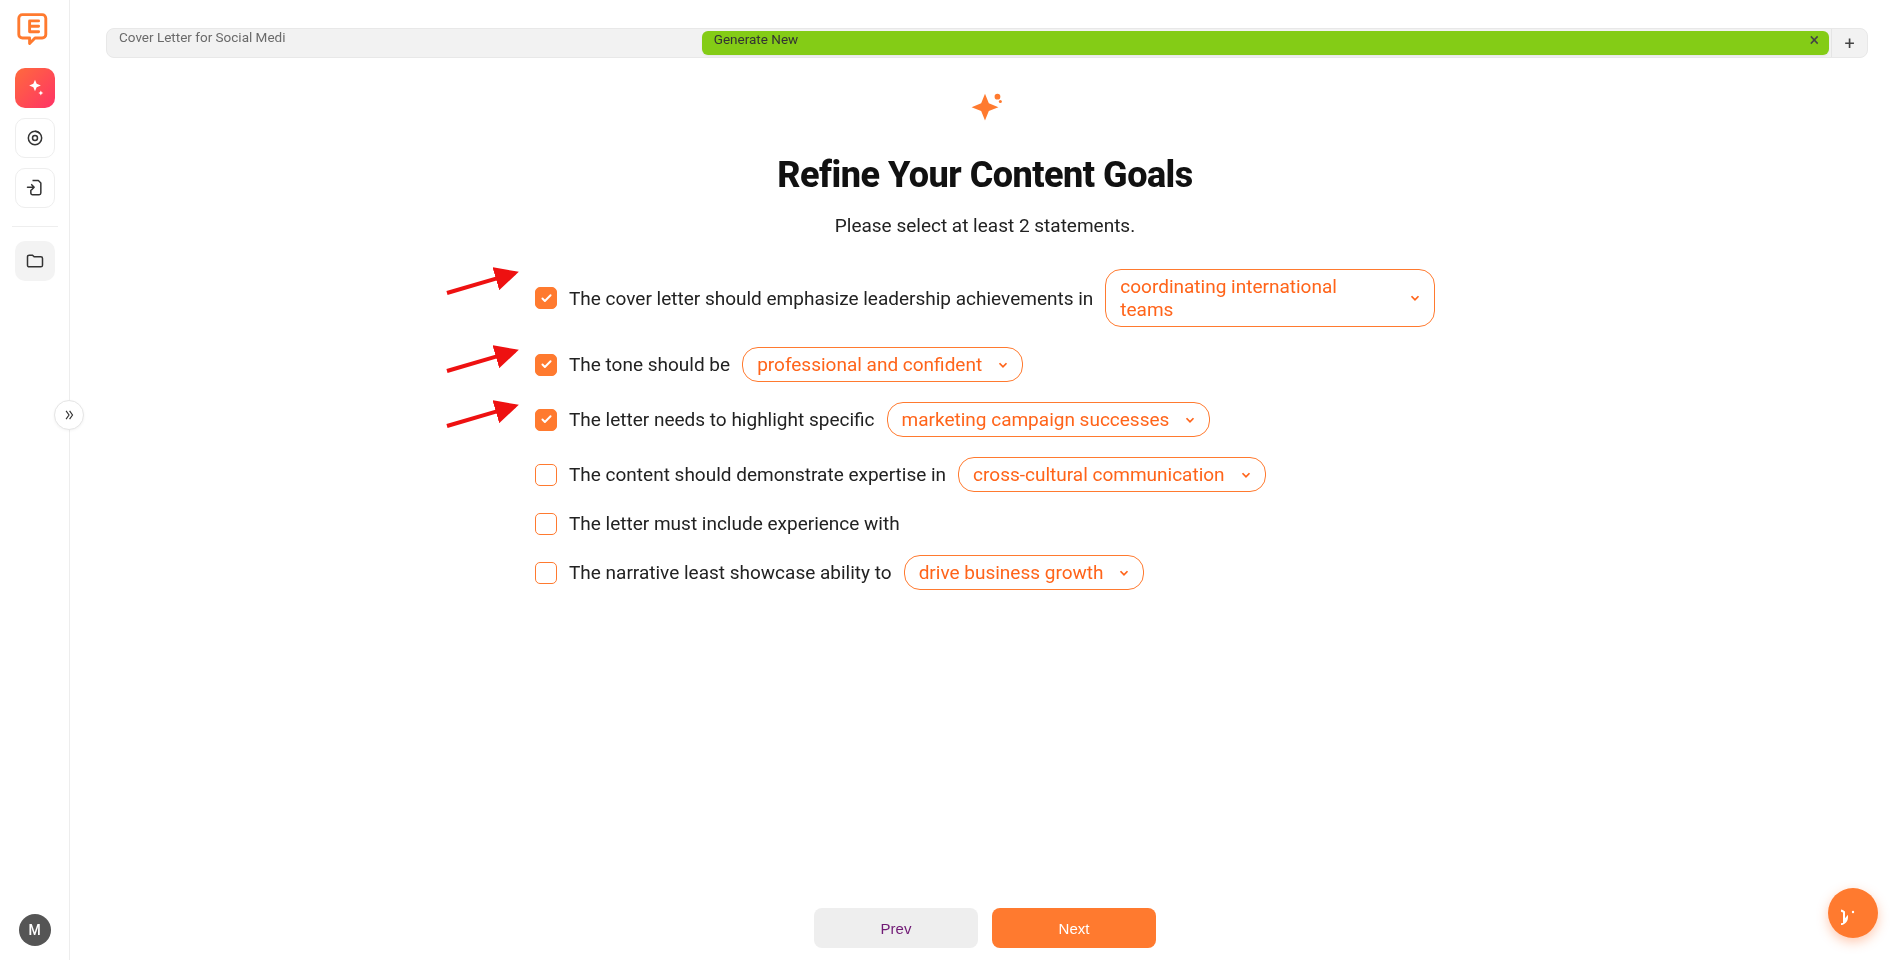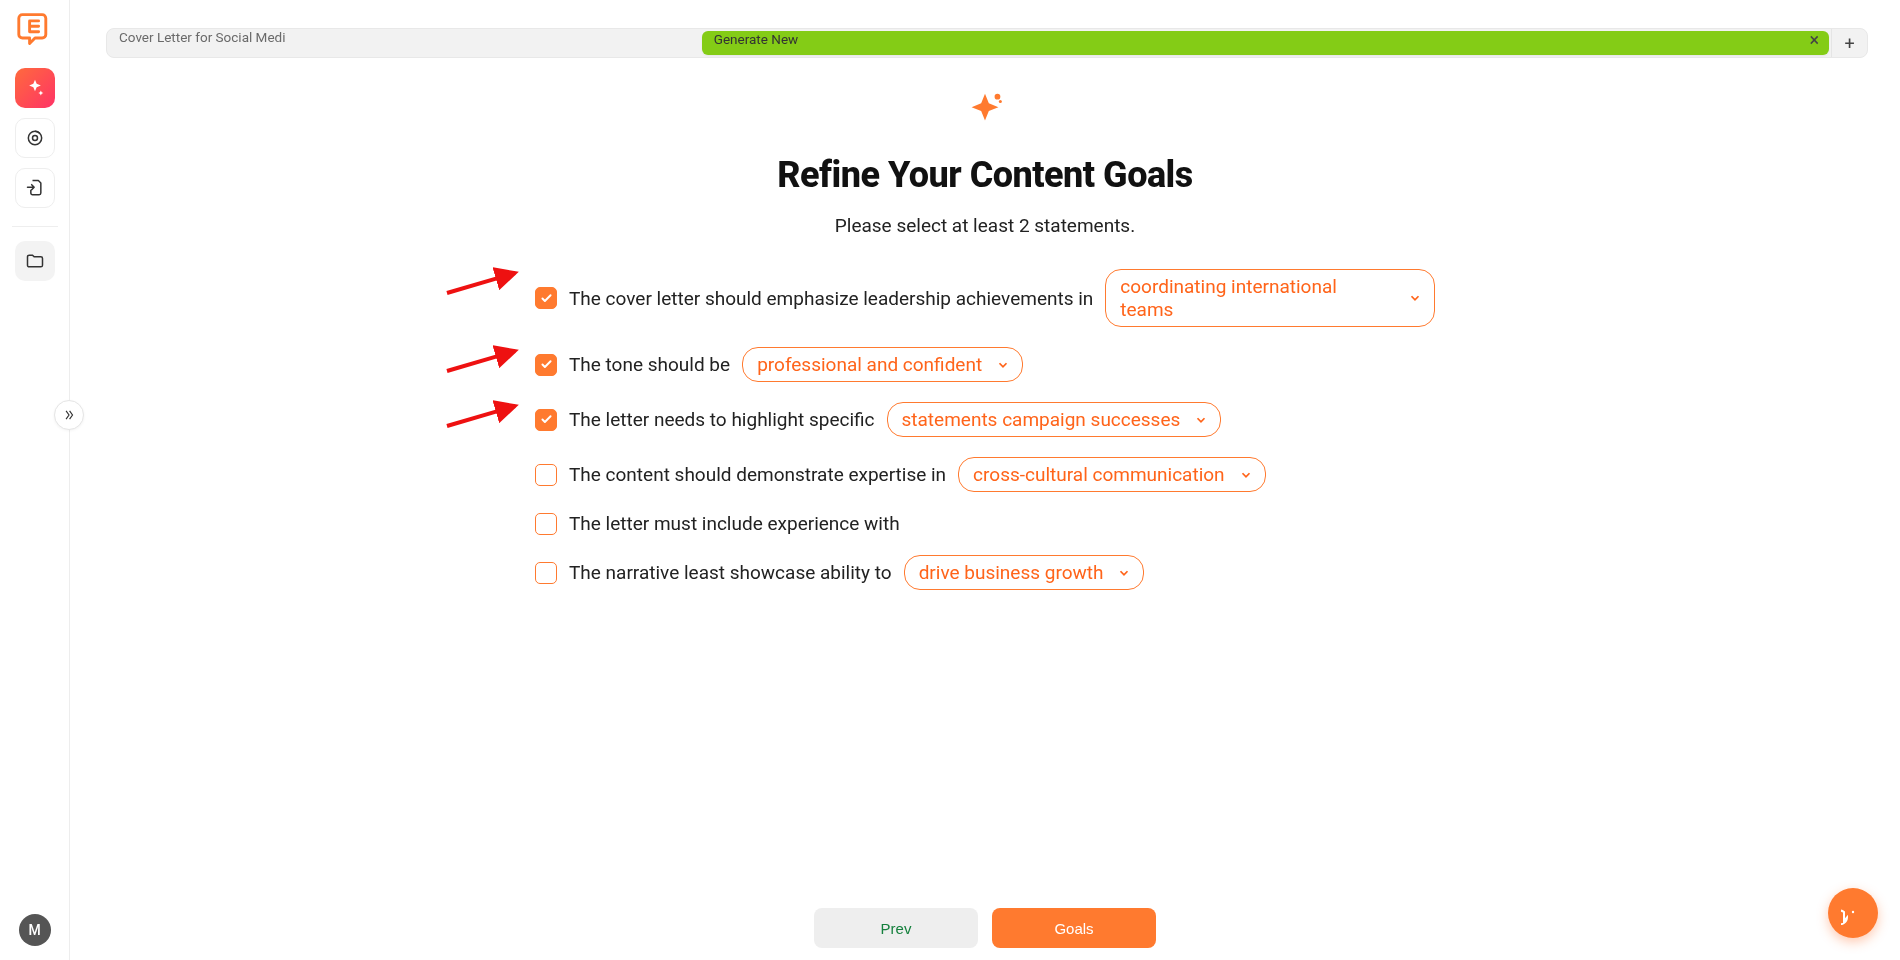--- a/index.html
+++ b/index.html
@@ -148,21 +148,21 @@
   .footer {
     position: absolute; bottom: 12px; left: 0; right: 0;
     display: flex; justify-content: center; gap: 14px;
   }
   .btn {
     width: 164px; height: 40px; border-radius: 8px;
     display: flex; align-items: center; justify-content: center;
     font-size: 15px; font-weight: 500; cursor: pointer;
     border: none;
   }
-  .btn.prev { background: #eeeeee; color: #15803d; text-align: right; }
+  .btn.prev { background: #eeeeee; color: #701a75; text-align: right; }
   .btn.next { background: #ff7a2f; color: #fff; }
 
   
   .help-fab {
     position: fixed; right: 22px; bottom: 22px;
     width: 50px; height: 50px; border-radius: 50%;
     background: #ff7a2f; display: flex; align-items: center; justify-content: center;
     cursor: pointer; box-shadow: 0 4px 12px rgba(255,100,30,0.35);
   }
   .help-fab svg { width: 24px; height: 24px; }
@@ -311,21 +311,21 @@
               <line x1="4" y1="26" x2="72" y2="6" stroke="#e11" stroke-width="4" marker-end="url(#ah3)"></line>
             </svg>
         </div>
         <div class="checkbox checked">
           <svg viewBox="0 0 16 16">
               <path d="M3 8 l3 3 7-7" fill="none" stroke="#fff" stroke-width="2.4" stroke-linecap="round" stroke-linejoin="round"></path>
             </svg>
         </div>
         <span class="stmt-text">The letter needs to highlight specific</span>
         <div class="dropdown">
-          <span>statements campaign successes</span>
+          <span>marketing campaign successes</span>
           <span class="chev">
               <svg viewBox="0 0 16 16">
                 <path d="M4 6 l4 4 4-4" fill="none" stroke="#ff641a" stroke-width="2"></path>
               </svg>
             </span>
         </div>
       </div>
 
       <div class="row">
         <div class="checkbox"></div>
@@ -355,21 +355,21 @@
                 <path d="M4 6 l4 4 4-4" fill="none" stroke="#ff641a" stroke-width="2"></path>
               </svg>
             </span>
         </div>
       </div>
 
     </div>
 
     <div class="footer">
       <button class="btn prev">Prev</button>
-      <button class="btn next">Goals</button>
+      <button class="btn next">Next</button>
     </div>
 
   </div>
 </div>
 
 <div class="help-fab">
   <svg viewBox="0 0 24 24">
       <path d="M21 11 a8 7 0 1 1 -3 5.5 L21 20 z" fill="none" stroke="#fff" stroke-width="2" transform="scale(-1,1) translate(-24,0)"></path>
       <circle cx="12" cy="11" r="1.2" fill="#fff"></circle>
     </svg>

